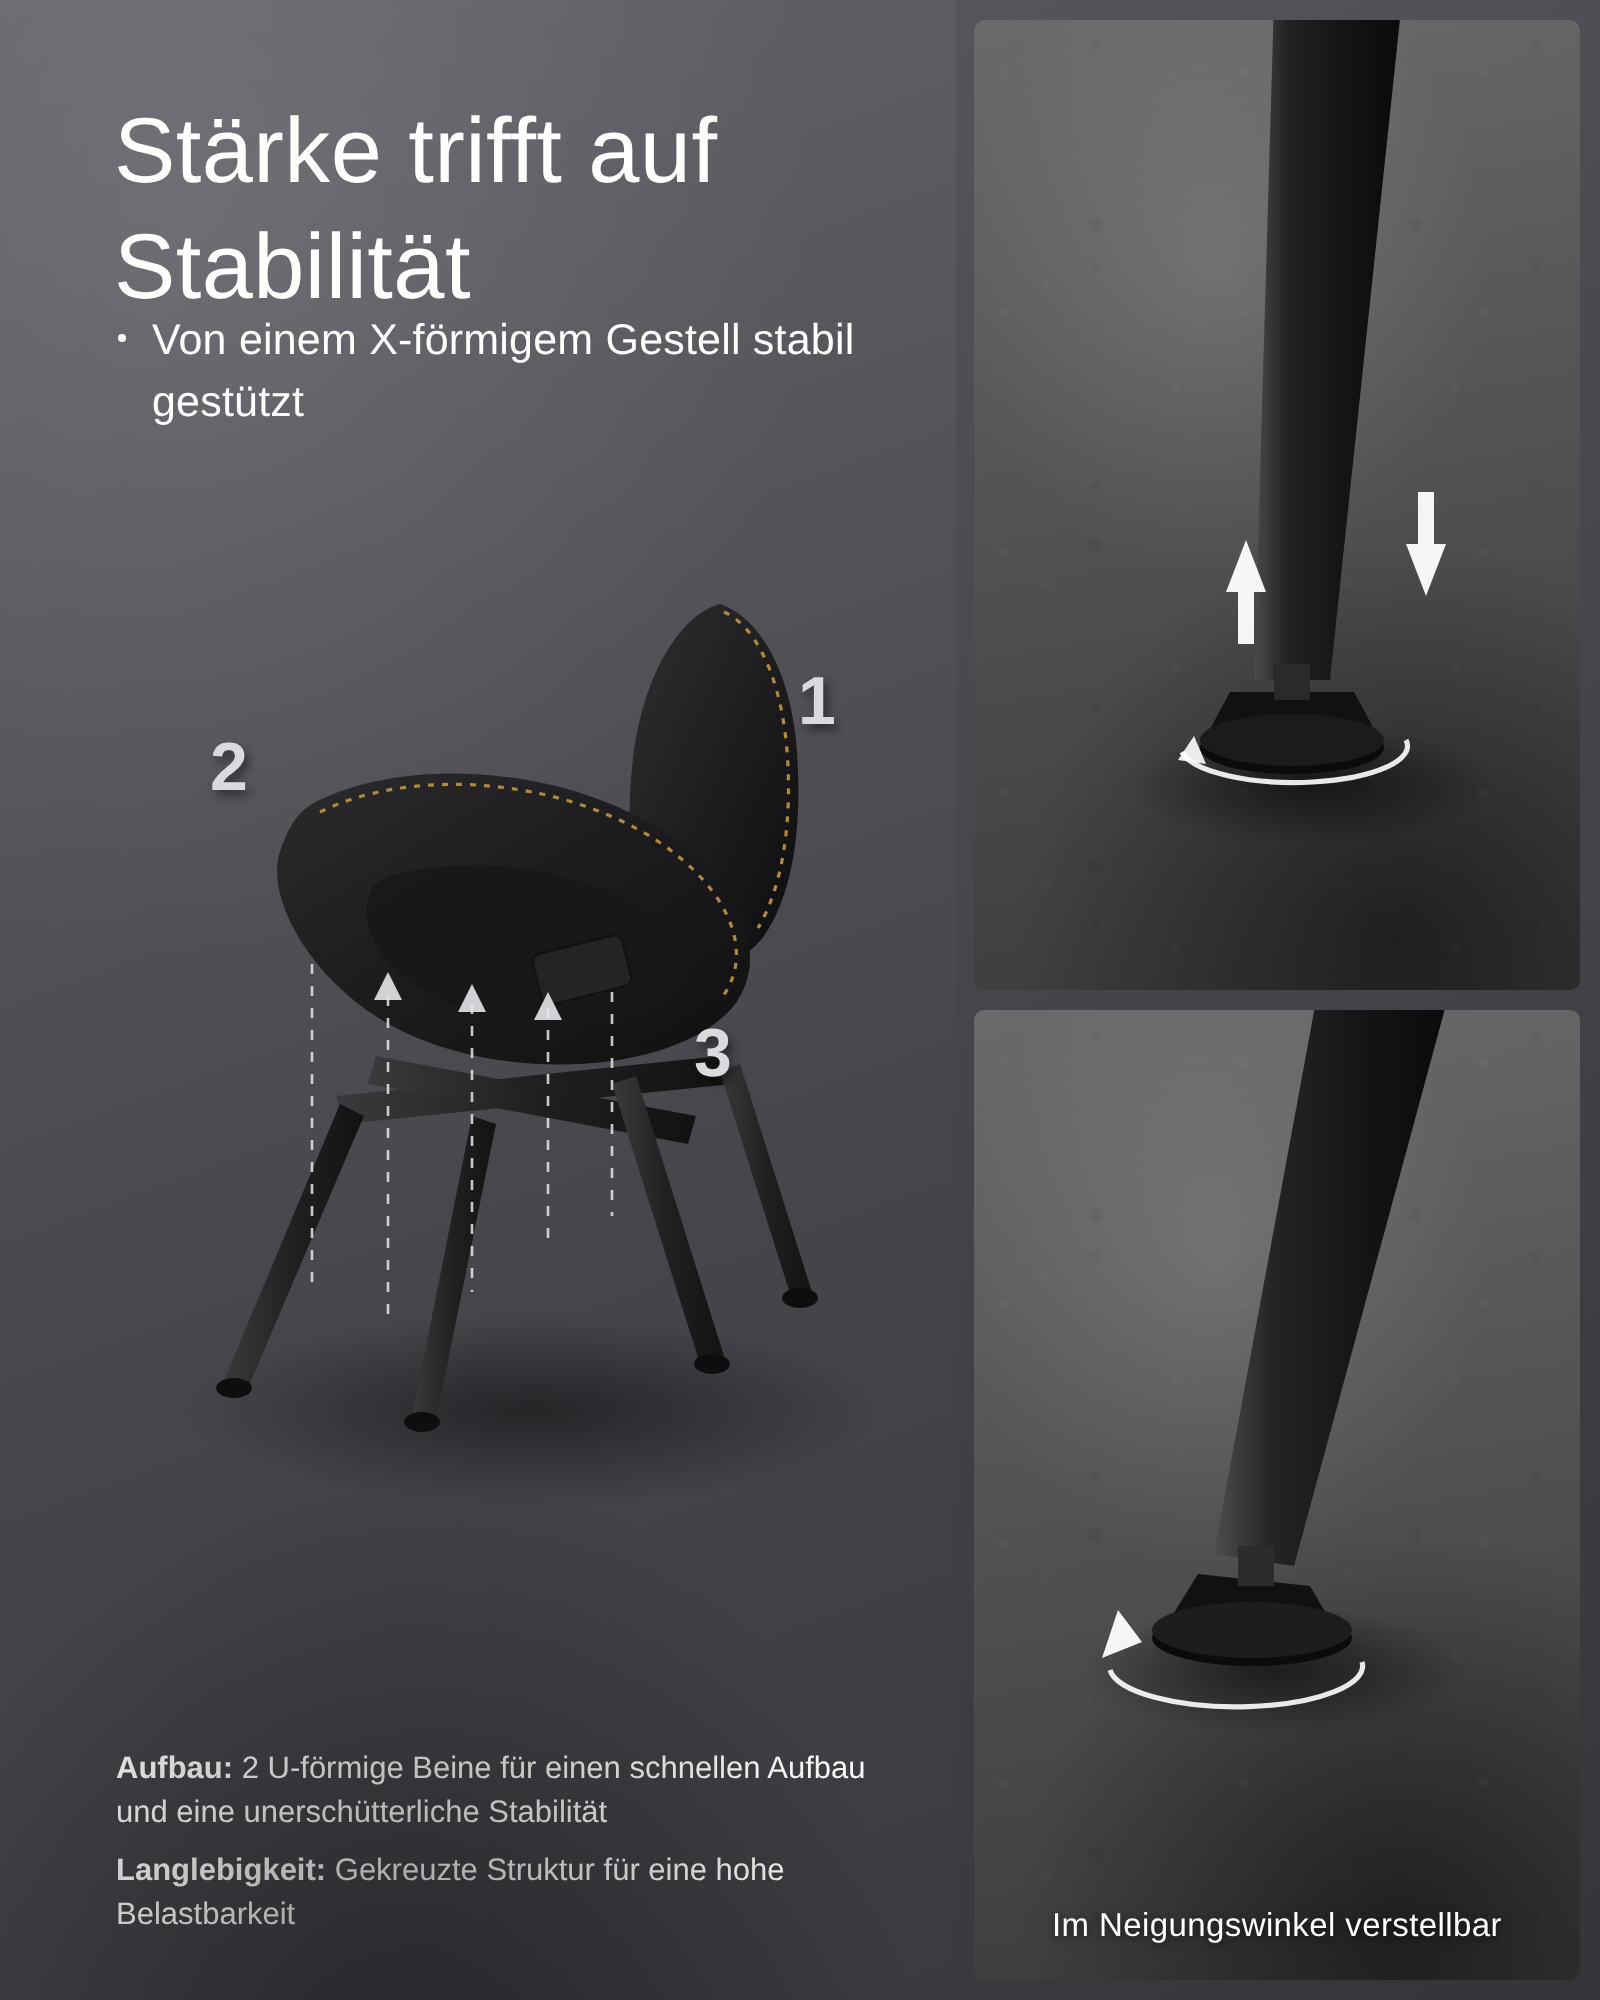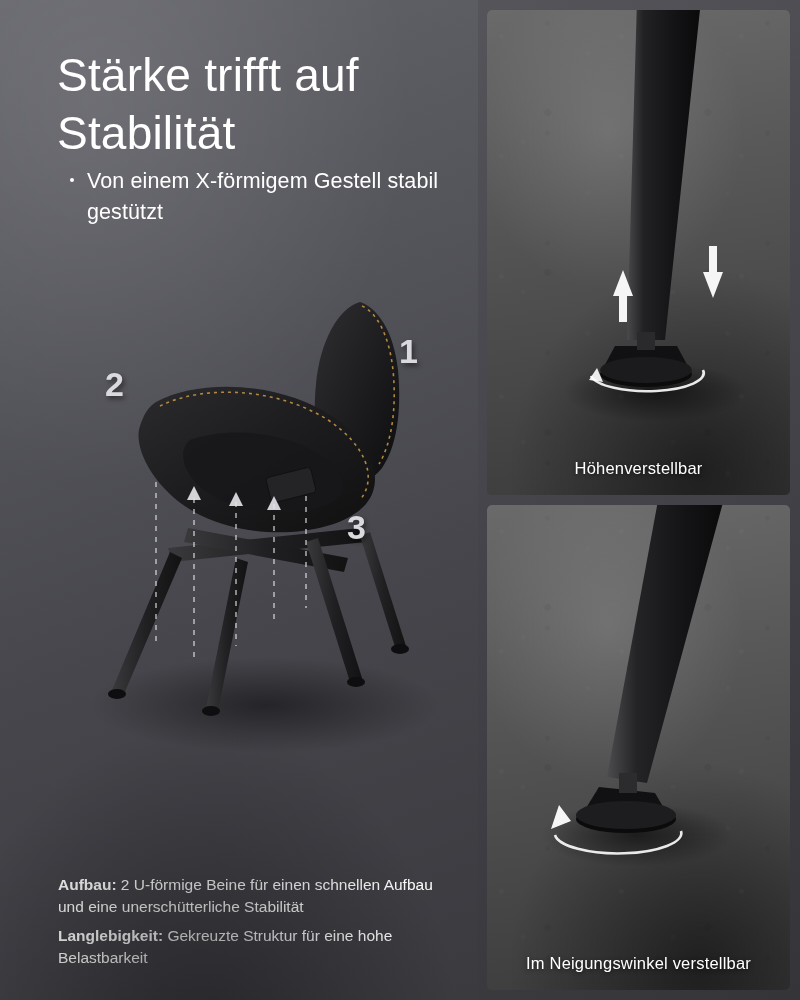--- a/index.html
+++ b/index.html
@@ -51,21 +51,21 @@
     line-height: 1.25;
     font-weight: 400;
     letter-spacing: 0.2px;
   }
 
   .bullets {
     position: absolute;
     left: 58px;
     top: 155px;
     width: 402px;
-    margin: 11px;
+    margin: 0;
     padding: 0;
     list-style: none;
     color: #ffffff;
   }
   .bullets li {
     position: relative;
     padding-left: 18px;
     font-size: 21.5px;
     line-height: 1.42;
     margin-bottom: 12px;
@@ -287,21 +287,20 @@
       <ellipse cx="159" cy="360" rx="46" ry="13" fill="#1b1b1d"></ellipse>
       <rect x="150" y="322" width="18" height="18" fill="#2a2a2c"></rect>
 
       <g fill="#ffffff" opacity="0.95">
         <path d="M126,286 l10,-26 l10,26 l-6,0 l0,26 l-8,0 l0,-26 Z"></path>
         <path d="M216,262 l10,26 l10,-26 l-6,0 l0,-26 l-8,0 l0,26 Z"></path>
       </g>
       <path d="M104,366 a56,18 0 1,0 112,-6" fill="none" stroke="#ffffff" stroke-width="2.6" opacity="0.9"></path>
       <path d="M110,358 l-8,12 l14,2 Z" fill="#ffffff" opacity="0.9"></path>
     </svg>
-    <div class="photo-caption" id="caption-top">Höhenverstellbar</div>
   </div>
 
   <div class="photo" id="photo-bottom">
     <div class="photo-bg"></div>
     <div class="photo-grain"></div>
     <svg width="303" height="485" viewBox="0 0 303 485" style="position:absolute;inset:0;">
       <defs>
         <linearGradient id="legTube2" x1="0" y1="0" x2="1" y2="0">
           <stop offset="0%" stop-color="#4c4c4f"></stop>
           <stop offset="25%" stop-color="#242426"></stop>

